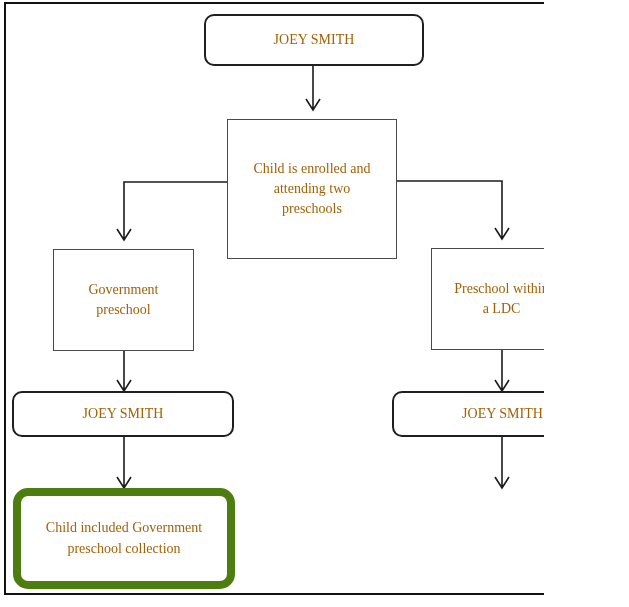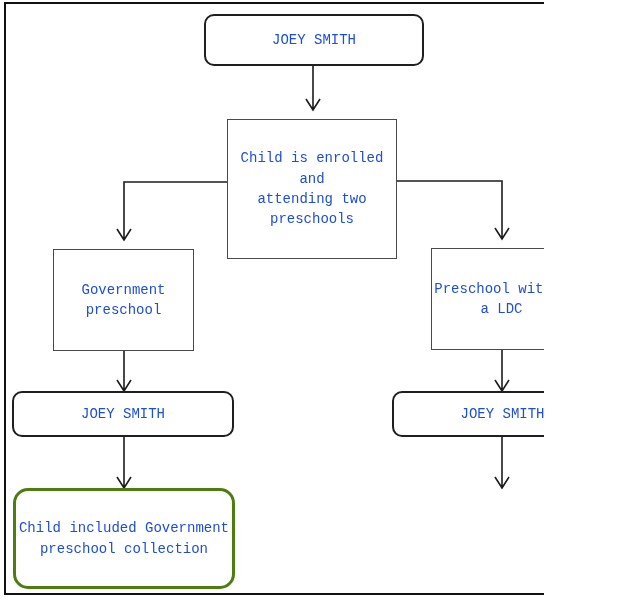--- a/index.html
+++ b/index.html
@@ -5,22 +5,22 @@
   html, body {
     margin: 0;
     padding: 0;
     background: #ffffff;
   }
   #stage {
     position: relative;
     width: 544px;
     height: 607px;
     background: #ffffff;
-    font-family: Liberation Mono, monospace;
-    color: #1d4ed8;
+    font-family: Liberation Serif, serif;
+    color: #a16207;
     overflow: hidden;
   }
   #frame {
     position: absolute;
     left: 4px;
     top: 2px;
     width: 622px;
     height: 593px;
     box-sizing: border-box;
     border: 2px solid #111111;
@@ -37,21 +37,21 @@
     font-size: 14px;
     line-height: 1.45;
     white-space: pre-line;
     z-index: 2;
   }
   .rounded {
     border: 2px solid #1f1f1f;
     border-radius: 10px;
   }
   .rounded-big {
-    border: 3px solid #4d7c0f;
+    border: 8px solid #4d7c0f;
     border-radius: 15px;
   }
   .rect {
     border: 1.5px solid #4a4a4a;
     margin-top: 9px;
   }
   #node-top-child      { left: 204px; top: 14px;  width: 220px; height: 52px; }
   #node-enrolled       { left: 227px; top: 110px; width: 170px; height: 140px; }
   #node-gov-preschool  { left: 53px;  top: 240px; width: 141px; height: 102px; justify-content: center; }
   #node-ldc-preschool  { left: 431px; top: 239px; width: 141px; height: 102px; }

